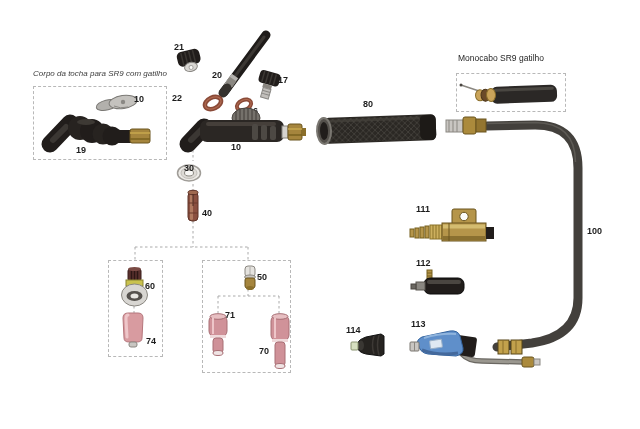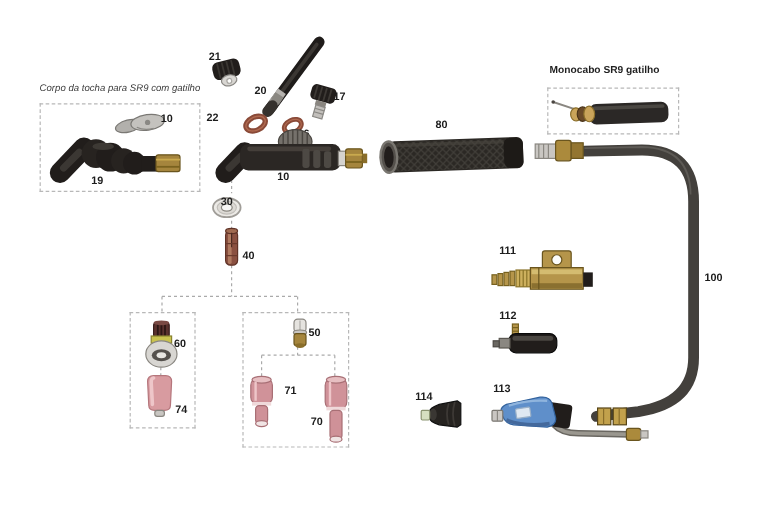--- a/index.html
+++ b/index.html
@@ -1,21 +1,21 @@
 <!DOCTYPE html>
 <html><head>
 <meta charset="utf-8">
 <style>
   * { margin:0; padding:0; box-sizing:border-box; }
   html,body { background:#ffffff; }
   body { font-family:"Liberation Sans", sans-serif; }
   .stage { position:relative; width:640px; height:429px; background:#ffffff; overflow:hidden; }
   .plabel { position:absolute; font-weight:bold; font-size:9px; line-height:10px; color:#1c1c1c; white-space:nowrap; }
   .group-title { position:absolute; font-size:8px; line-height:9px; color:#3c3c3c; white-space:nowrap; }
-  .group-title.bold { font-weight:bold; font-size:8.5px; color:#1f1f1f; }
+  .group-title.bold { font-weight:normal; font-size:8.5px; color:#1f1f1f; }
   .dbox { position:absolute; border:1px dashed #b8b8b8; background:transparent; }
   .part { position:absolute; }
   svg { display:block; overflow:visible; }
   #wiring { position:absolute; left:0; top:0; pointer-events:none; }
 </style>
 </head>
 <body>
 
 <div class="stage">
 
@@ -206,21 +206,21 @@
   <span class="plabel" style="left:257px; top:272px;">50</span>
 
   <svg class="part" style="left:204px; top:312px;" width="28" height="46">
     <rect x="5" y="3" width="18" height="22" rx="6" fill="#d09299" stroke="#a86f75"></rect>
     <ellipse cx="14" cy="4.5" rx="8" ry="2.8" fill="#e7bfc2" stroke="#a86f75"></ellipse>
     <rect x="6" y="23" width="16" height="3" fill="#efd9da"></rect>
     <rect x="9" y="26" width="10" height="15" rx="3" fill="#cf9198" stroke="#a86f75"></rect>
     <ellipse cx="14" cy="41" rx="5" ry="2.5" fill="#f0e4e4" stroke="#a86f75"></ellipse>
     <line x1="9" y1="6" x2="9" y2="22" stroke="#eec6c9" stroke-width="2"></line>
   </svg>
-  <span class="plabel" style="left:225px; top:320px;padding-left:12px;">71</span>
+  <span class="plabel" style="left:225px; top:310px;">71</span>
 
   <svg class="part" style="left:266px; top:312px;" width="28" height="60">
     <rect x="5" y="3" width="18" height="26" rx="6" fill="#d09299" stroke="#a86f75"></rect>
     <ellipse cx="14" cy="4.5" rx="8" ry="2.8" fill="#e7bfc2" stroke="#a86f75"></ellipse>
     <rect x="6" y="27" width="16" height="3" fill="#efd9da"></rect>
     <rect x="9" y="30" width="10" height="24" rx="3" fill="#cf9198" stroke="#a86f75"></rect>
     <ellipse cx="14" cy="54" rx="5" ry="2.5" fill="#f0e4e4" stroke="#a86f75"></ellipse>
     <line x1="9" y1="6" x2="9" y2="26" stroke="#eec6c9" stroke-width="2"></line>
   </svg>
   <span class="plabel" style="left:259px; top:346px;">70</span>

